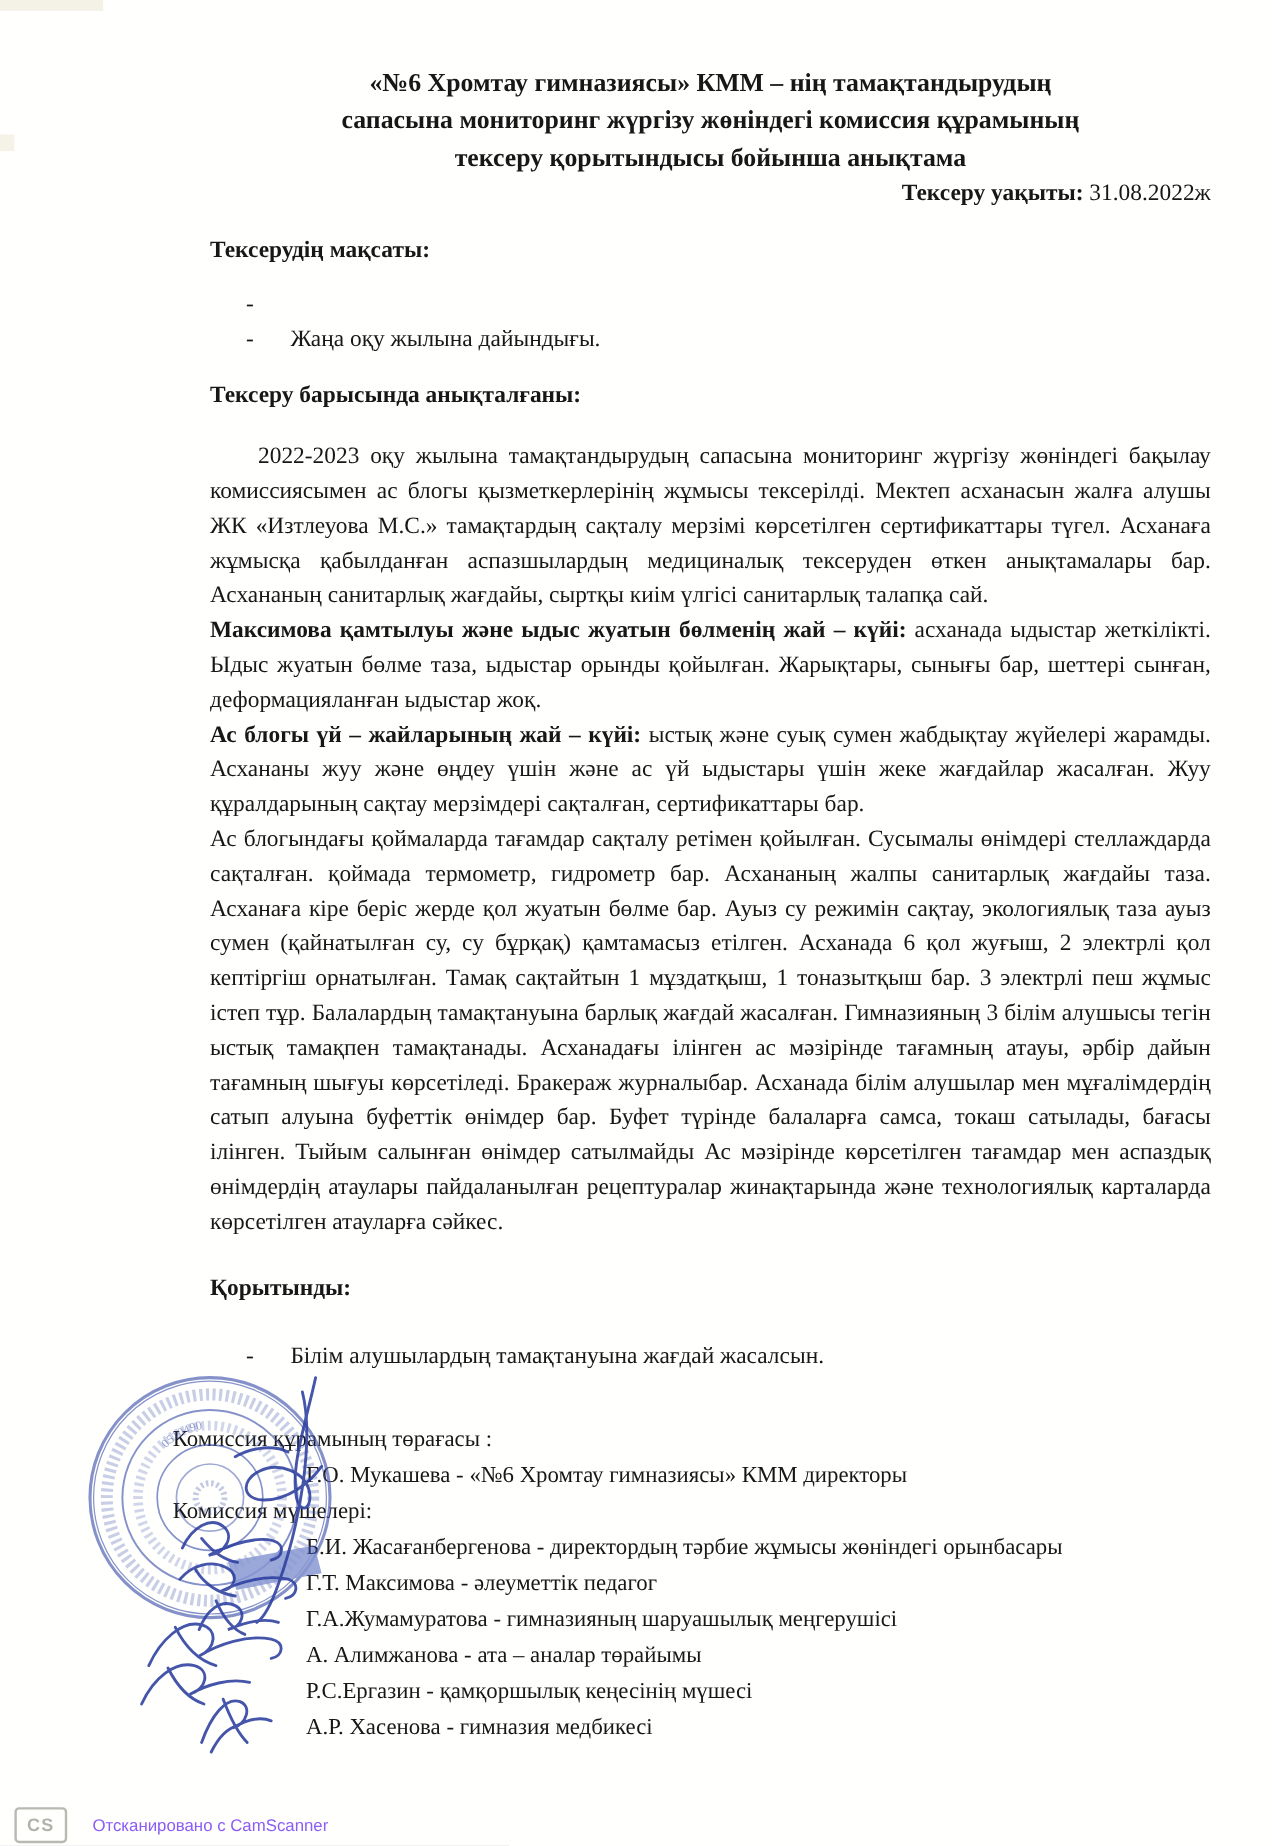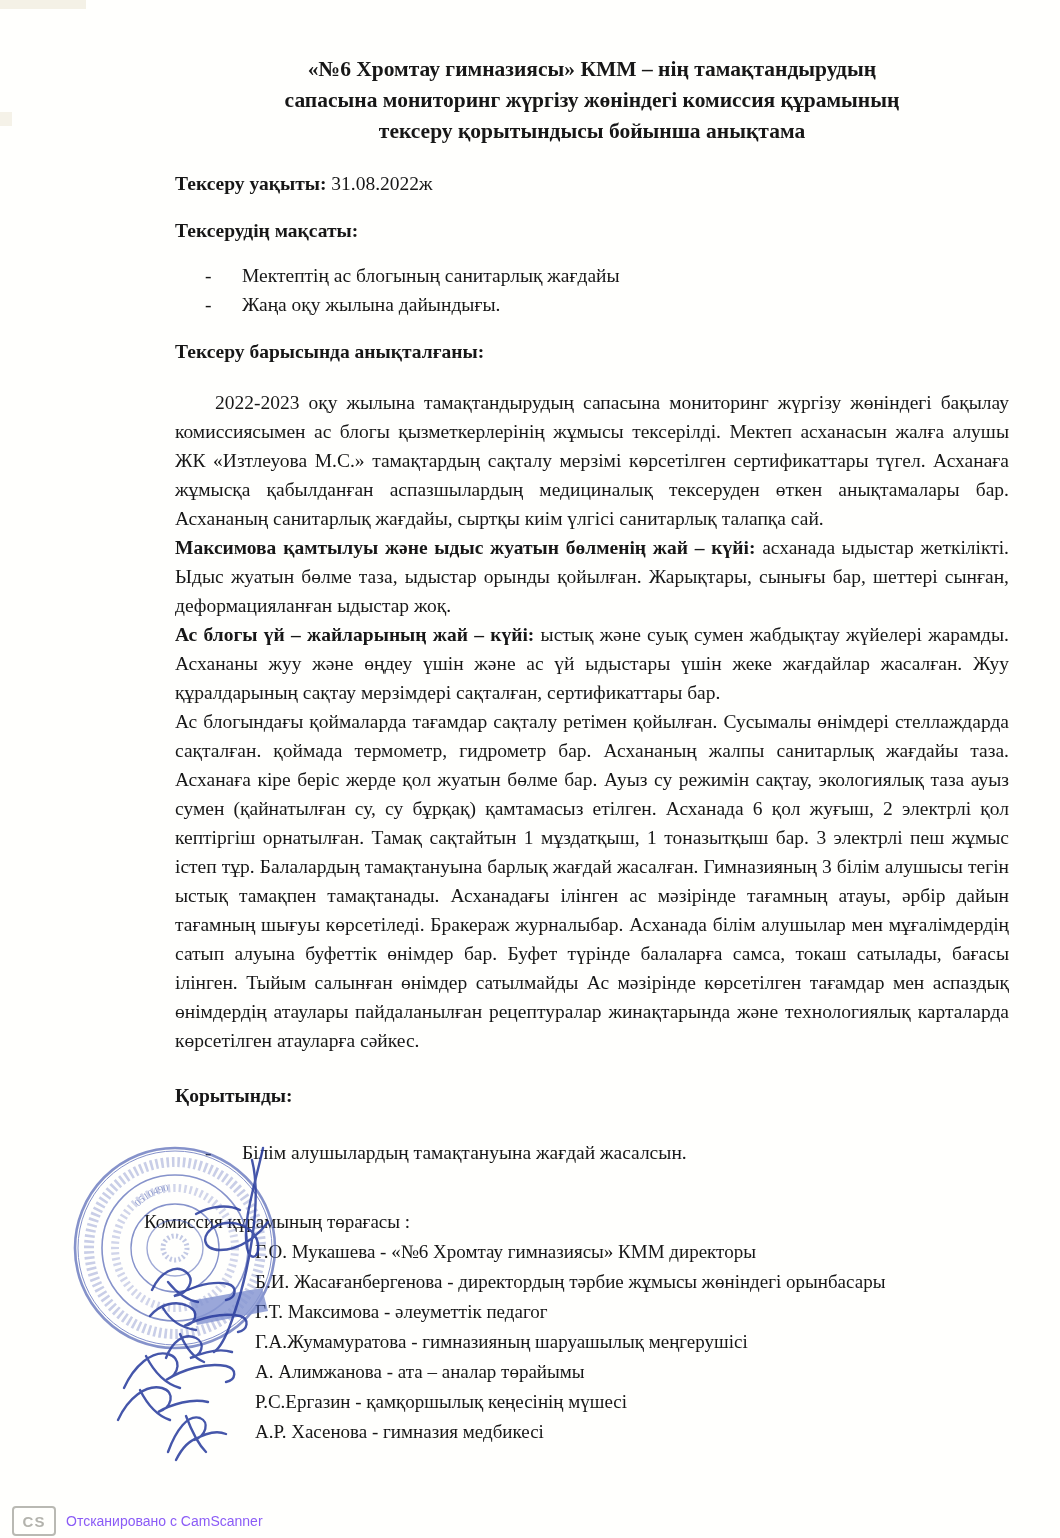--- a/index.html
+++ b/index.html
@@ -18,21 +18,21 @@
     font-size:19.5px;
     line-height:29px;
     text-align:justify;
   }
   .doc-title{
     font-weight:bold;
     font-size:21.5px;
     line-height:31px;
     text-align:center;
   }
-  .check-time{margin-top:22px;text-align:left;}
+  .check-time{text-align:right;}
   .b{font-weight:bold;}
   .section-heading{font-weight:bold;margin-top:18px;text-align:left;}
   .dash-list{margin:16px 0 0 0;}
   .dash-item{display:flex;text-align:left;}
   .dash-item .marker{width:37px;padding-left:30px;flex:0 0 auto;}
   .findings-body{margin-top:22px;}
   .para-indent{text-indent:40px;}
   .para{margin:0;}
   .concl-text{text-indent:18px;margin:0;}
   .suggestion-list{margin-top:28px;}
@@ -42,21 +42,21 @@
     line-height:30px;
     text-align:left;
   }
   .sig-name{margin-left:111px;}
   .ink-overlay{
     position:absolute;left:0;top:0;width:1060px;height:1538px;
     pointer-events:none;
   }
   .watermark{
     position:absolute;left:12px;top:1506px;
-    display:flex;align-items:center;gap:10px;
+    display:flex;align-items:center;gap:21px;
     font-family:"Liberation Sans","DejaVu Sans",sans-serif;
   }
   .cs-box{
     width:40px;height:26px;border:2px solid #b9b9b3;border-radius:4px;
     display:flex;align-items:center;justify-content:center;
     color:#b3b3ad;font-weight:bold;font-size:15px;letter-spacing:1px;
   }
   .cs-text{color:#8b5cf6;font-size:14px;}
   .scan-artifact-top{
     position:absolute;left:0;top:0;width:86px;height:9px;background:#f4f1e6;
@@ -83,21 +83,20 @@
 
     <div class="check-time">
       <span class="b">Тексеру  уақыты:</span><span>  31.08.2022ж</span>
     </div>
 
     <div class="section-heading">Тексерудің мақсаты:</div>
 
     <div class="dash-list">
       <div class="dash-item">
         <span class="marker">-</span>
-        <span>Мектептің  ас блогының  санитарлық жағдайы</span>
       </div>
       <div class="dash-item">
         <span class="marker">-</span>
         <span>Жаңа оқу  жылына дайындығы.</span>
       </div>
     </div>
 
     <div class="section-heading">Тексеру  барысында анықталғаны:</div>
 
     <div class="findings-body">
@@ -112,20 +111,21 @@
     <div class="dash-list suggestion-list">
       <div class="dash-item">
         <span class="marker">-</span>
         <span>Білім  алушылардың тамақтануына жағдай жасалсын.</span>
       </div>
     </div>
 
     <div class="sig-block">
       <div>Комиссия құрамының төрағасы :</div>
       <div class="sig-name">Г.О. Мукашева -   «№6 Хромтау гимназиясы» КММ  директоры</div>
+      <div>Комиссия мүшелері:</div>
       <div class="sig-name">Б.И. Жасағанбергенова - директордың тәрбие жұмысы жөніндегі  орынбасары</div>
       <div class="sig-name">Г.Т. Максимова -  әлеуметтік педагог</div>
       <div class="sig-name">Г.А.Жумамуратова -  гимназияның   шаруашылық меңгерушісі</div>
       <div class="sig-name">А. Алимжанова  -  ата – аналар төрайымы</div>
       <div class="sig-name">Р.С.Ергазин -  қамқоршылық  кеңесінің мүшесі</div>
       <div class="sig-name">А.Р. Хасенова - гимназия   медбикесі</div>
     </div>
 
   </div>
 

